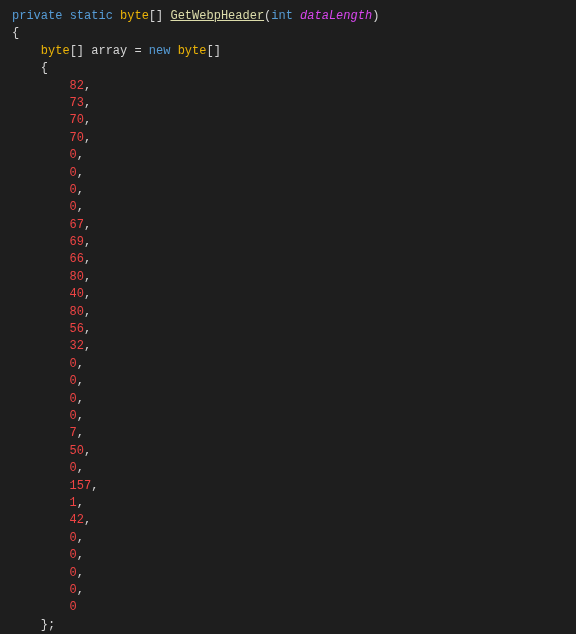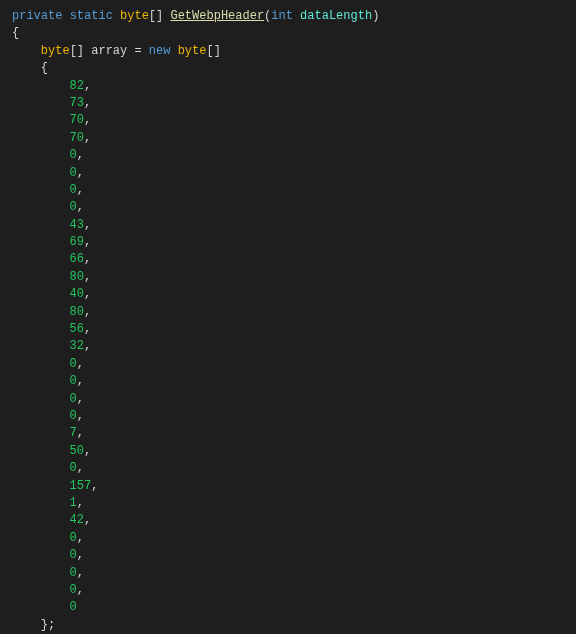--- a/index.html
+++ b/index.html
@@ -10,42 +10,42 @@
     font-size: 12px;
     line-height: 1.45;
     color: #d4d4d4;
     width: 576px;
     box-sizing: border-box;
   }
   .code-block { white-space: pre; }
   .kw   { color: #569cd6; }        
   .type { color: #eab308; }        
   .func { color: #dcdcaa; text-decoration: underline; }        
-  .var  { color: #5eead4; }        
-  .num  { color: #22c55e; }        
+  .var  { color: #d946ef; font-style: italic; }        
+  .num  { color: #ef4444; }        
   .pun  { color: #d4d4d4; }
   .guide { color: #404040; }       
   .op   { color: #d4d4d4; }
 </style>
 </head>
 <body>
 
 <div class="code-block"><span class="kw">private</span> <span class="kw">static</span> <span class="type">byte</span><span class="pun">[]</span> <span class="func">GetWebpHeader</span><span class="pun">(</span><span class="kw">int</span> <span class="var">dataLength</span><span class="pun">)</span>
 <span class="pun">{</span>
 <span class="guide">    </span><span class="type">byte</span><span class="pun">[]</span> <span class="pun">array</span> <span class="op">=</span> <span class="kw">new</span> <span class="type">byte</span><span class="pun">[]</span>
 <span class="guide">    </span><span class="pun">{</span>
 <span id="array-values"><span class="guide">        </span><span class="num">82</span><span class="pun">,</span>
 <span class="guide">        </span><span class="num">73</span><span class="pun">,</span>
 <span class="guide">        </span><span class="num">70</span><span class="pun">,</span>
 <span class="guide">        </span><span class="num">70</span><span class="pun">,</span>
 <span class="guide">        </span><span class="num">0</span><span class="pun">,</span>
 <span class="guide">        </span><span class="num">0</span><span class="pun">,</span>
 <span class="guide">        </span><span class="num">0</span><span class="pun">,</span>
 <span class="guide">        </span><span class="num">0</span><span class="pun">,</span>
-<span class="guide">        </span><span class="num">43</span><span class="pun">,</span>
+<span class="guide">        </span><span class="num">67</span><span class="pun">,</span>
 <span class="guide">        </span><span class="num">69</span><span class="pun">,</span>
 <span class="guide">        </span><span class="num">66</span><span class="pun">,</span>
 <span class="guide">        </span><span class="num">80</span><span class="pun">,</span>
 <span class="guide">        </span><span class="num">40</span><span class="pun">,</span>
 <span class="guide">        </span><span class="num">80</span><span class="pun">,</span>
 <span class="guide">        </span><span class="num">56</span><span class="pun">,</span>
 <span class="guide">        </span><span class="num">32</span><span class="pun">,</span>
 <span class="guide">        </span><span class="num">0</span><span class="pun">,</span>
 <span class="guide">        </span><span class="num">0</span><span class="pun">,</span>
 <span class="guide">        </span><span class="num">0</span><span class="pun">,</span>

